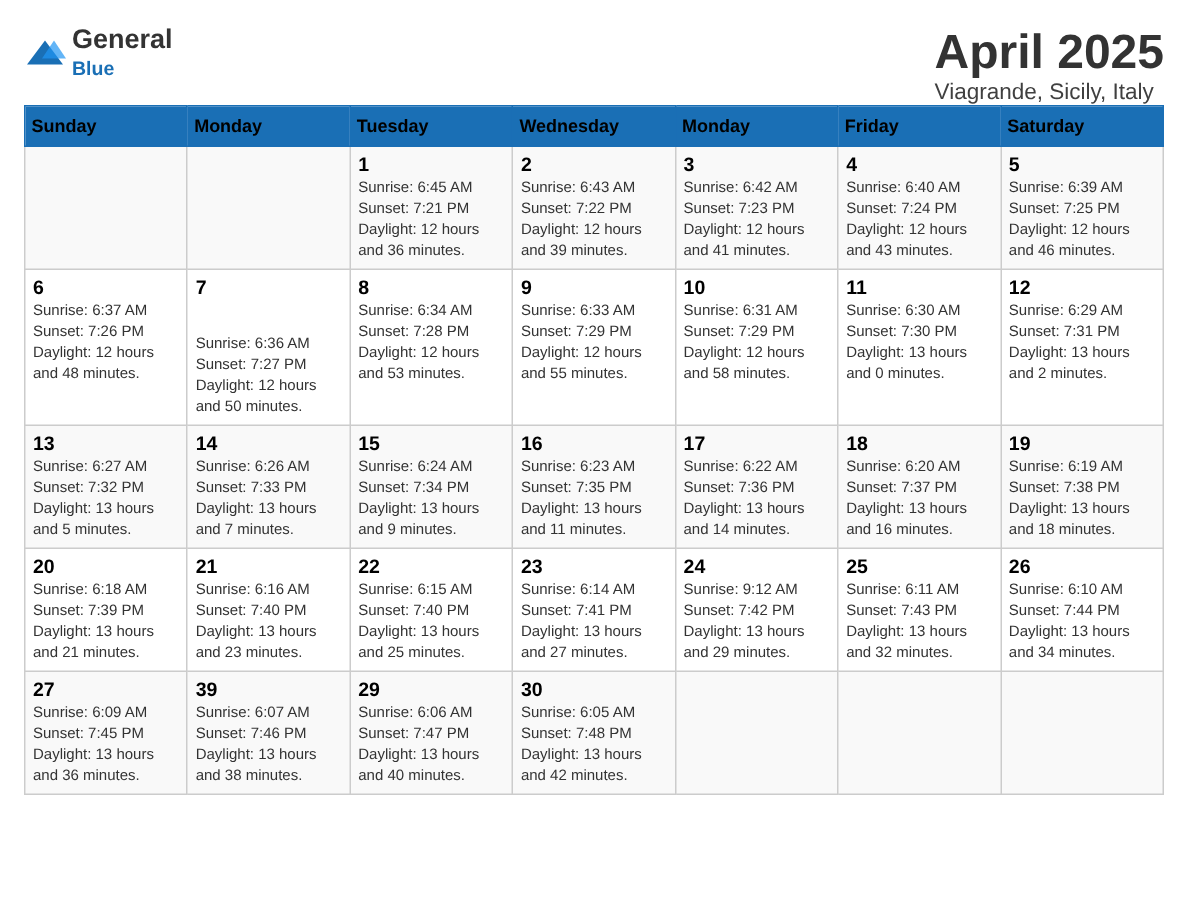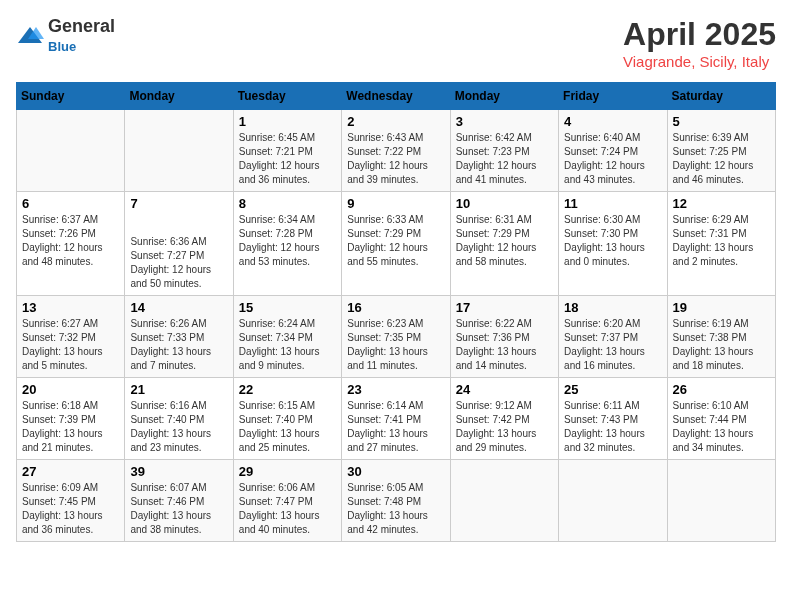--- a/index.html
+++ b/index.html
@@ -7,42 +7,42 @@
       font-family: Arial, sans-serif;
       background: #fff;
       width: 792px;
       min-height: 612px;
       padding: 16px;
     }
     .header-area {
       display: flex;
       justify-content: space-between;
       align-items: flex-start;
-      margin-bottom: 12px;
+      margin-bottom: 0;
     }
     .logo {
       display: flex;
       align-items: center;
       gap: 4px;
     }
     .logo-icon {
       width: 28px;
       height: 22px;
     }
     .title-area {
       text-align: left;
     }
     .calendar-title {
       font-size: 32px;
       font-weight: bold;
       color: #333;
     }
     .calendar-subtitle {
       font-size: 15px;
-      color: #ef4444;
+      color: #404040;
     }
     table {
       width: 100%;
       border-collapse: collapse;
       font-size: 11px;
     }
     thead tr th {
       background-color: #1a6fb5;
       color: #000000;
       padding: 6px 4px;

